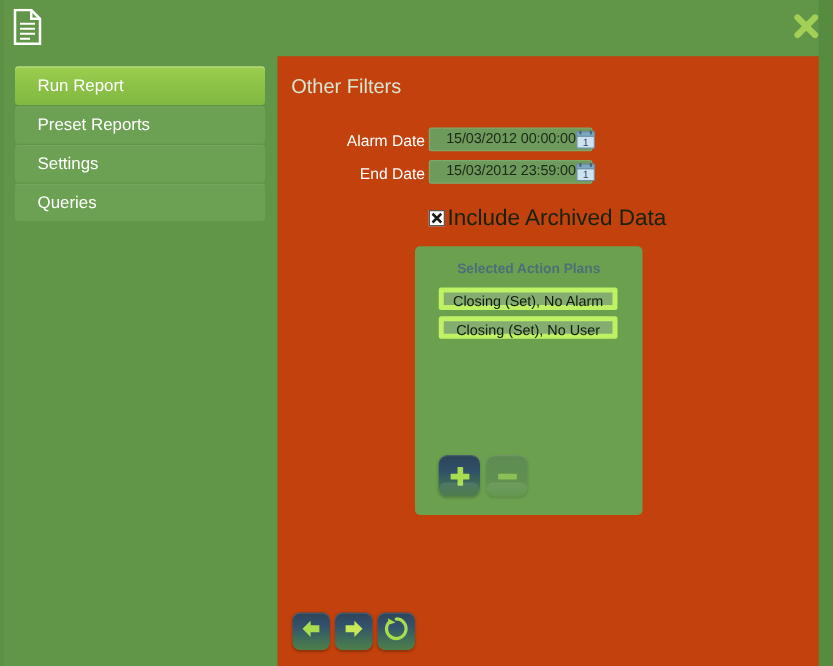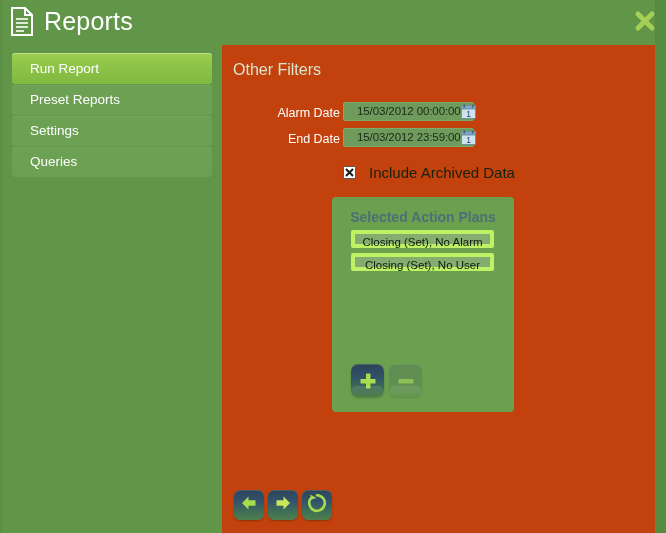--- a/index.html
+++ b/index.html
@@ -180,22 +180,22 @@
     height: 13px;
     background: #ffffff;
     border: 1px solid #5a5a5a;
     box-sizing: border-box;
     position: relative;
     cursor: pointer;
     flex: 0 0 auto;
   }
   .cb svg { display: block; }
   .cb-label {
-    margin-left: 13px;
-    font-size: 15px;
+    margin-left: 2px;
+    font-size: 18px;
     color: #15230f;
     white-space: nowrap;
   }
 
   
   .ap-panel {
     position: absolute;
     left: 332px;
     top: 197px;
     width: 182px;
@@ -203,21 +203,21 @@
     background: #6ba04f;
     border-radius: 4px;
     box-sizing: border-box;
   }
   .ap-title {
     position: absolute;
     left: 0;
     right: 0;
     top: 12px;
     text-align: center;
-    font-size: 14px;
+    font-size: 11px;
     font-weight: bold;
     color: #4e6e78;
     white-space: nowrap;
   }
   .ap-item {
     position: absolute;
     left: 19px;
     width: 143px;
     height: 18px;
     background: #86ad70;
@@ -300,21 +300,20 @@
     <span class="doc-icon">
       <svg width="24" height="29" viewBox="0 0 24 29">
         <path d="M2 1 H15 L22 8 V28 H2 Z" fill="none" stroke="#ffffff" stroke-width="2"></path>
         <path d="M15 1 V8 H22" fill="none" stroke="#ffffff" stroke-width="2"></path>
         <line x1="6" y1="12" x2="18" y2="12" stroke="#ffffff" stroke-width="1.6"></line>
         <line x1="6" y1="16" x2="18" y2="16" stroke="#ffffff" stroke-width="1.6"></line>
         <line x1="6" y1="20" x2="18" y2="20" stroke="#ffffff" stroke-width="1.6"></line>
         <line x1="6" y1="24" x2="14" y2="24" stroke="#ffffff" stroke-width="1.6"></line>
       </svg>
     </span>
-    <div class="page-title">Reports</div>
     <span class="close-btn">
       <svg width="26" height="26" viewBox="0 0 26 26">
         <line x1="6" y1="6" x2="20" y2="20" stroke="#a4cf56" stroke-width="5" stroke-linecap="round"></line>
         <line x1="20" y1="6" x2="6" y2="20" stroke="#a4cf56" stroke-width="5" stroke-linecap="round"></line>
       </svg>
     </span>
   </div>
 
   <div class="sidebar">
     <div class="side-item active">

